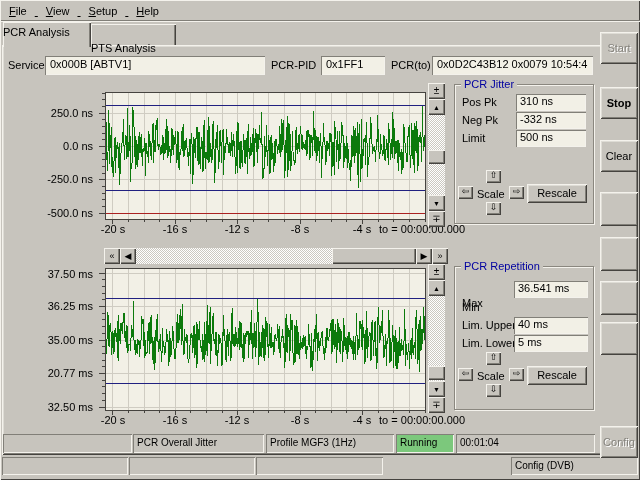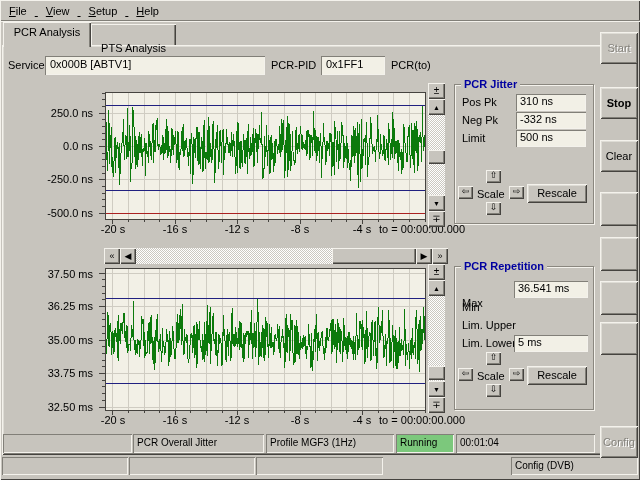--- a/index.html
+++ b/index.html
@@ -14,21 +14,21 @@
     box-shadow:inset 1px 1px 0 var(--hi), inset -1px -1px 0 var(--dk),
                inset 2px 2px 0 #dedcd5, inset -2px -2px 0 var(--lo);}
   .sunken{background:var(--fld);
     box-shadow:inset 1px 1px 0 var(--lo), inset -1px -1px 0 var(--hi);}
   
   #menubar{position:absolute;left:1px;top:1px;width:640px;height:20px;line-height:20px;
     border-bottom:1px solid var(--lo);box-shadow:0 1px 0 var(--hi);text-decoration:underline;} 
   .menu-item{display:inline-block;padding:0 8px;height:20px;cursor:default}
   .menu-item::first-letter{text-decoration:underline}
   
-  .tab{position:absolute;text-align:center;background:var(--face);
+  .tab{position:absolute;background:var(--face);
     box-shadow:inset 1px 1px 0 var(--hi), inset -1px 0 0 var(--dk), inset -2px 0 0 var(--lo);}
   
   .field{position:absolute;height:19px;line-height:17px;padding-left:5px;white-space:nowrap;overflow:hidden}
   .lbl{position:absolute;white-space:nowrap}
   
   .chart-host{position:absolute}
   .ylab{position:absolute;left:-68px;width:64px;text-align:right;font-size:11px;white-space:nowrap}
   .xlab{position:absolute;width:48px;text-align:center;font-size:11px;white-space:nowrap}
   .xlab.end{width:170px;text-align:right}
   
@@ -40,21 +40,21 @@
   .hscroll .sbtn{width:16px;height:16px;font-size:9px}
   .glyph-pm{font-size:10px;line-height:8px}
   .strack{flex:1 1 auto;position:relative;
     background:repeating-conic-gradient(#ffffff 0% 25%, #cbc8c0 0% 50%) 0 0 / 2px 2px;}
   .sthumb{position:absolute;background:var(--face);
     box-shadow:inset 1px 1px 0 var(--hi), inset -1px -1px 0 var(--dk), inset -2px -2px 0 var(--lo);}
   .vscroll .sthumb{left:0;width:17px;height:14px}
   .hscroll .sthumb{top:0;height:16px}
   
   .group{position:absolute;border:1px solid #8a877f;box-shadow:1px 1px 0 var(--hi), inset 1px 1px 0 var(--hi);}
-  .gtitle{position:absolute;background:var(--face);padding:0 3px;color:#0000a0;font-weight:bold;white-space:nowrap}
+  .gtitle{position:absolute;background:var(--face);padding:0 3px;color:#0000a0;font-weight:normal;white-space:nowrap}
   .grow-lbl{position:absolute;white-space:nowrap}
   .gfield{position:absolute;height:17px;line-height:15px;padding-left:4px;white-space:nowrap;overflow:hidden}
   .arrow-btn{position:absolute;width:15px;height:13px;font-size:9px;line-height:11px;text-align:center;
     background:var(--face);box-shadow:inset 1px 1px 0 var(--hi), inset -1px -1px 0 var(--dk), inset -2px -2px 0 var(--lo);}
   
   .btn{position:absolute;text-align:center;cursor:default;
     background:var(--face);box-shadow:inset 1px 1px 0 var(--hi), inset -1px -1px 0 var(--dk),
     inset 2px 2px 0 #dedcd5, inset -2px -2px 0 var(--lo);}
   .btn.disabled{color:#84827c;text-shadow:1px 1px 0 #fff}
   .side-btn{left:600px;width:38px;height:32px;line-height:32px}
@@ -77,20 +77,21 @@
   <div class="abs raised" style="left:2px;top:45px;width:636px;height:410px"></div>
 
   <div class="tab" style="left:3px;top:22px;width:88px;height:25px;padding-top:4px;z-index:3">PCR Analysis</div>
   <div class="tab" style="left:91px;top:24px;width:85px;height:21px;padding-top:18px;z-index:2">PTS Analysis</div>
 
   <span class="lbl" style="left:8px;top:59px">Service</span>
   <div class="field sunken" style="left:45px;top:56px;width:220px">0x000B [ABTV1]</div>
   <span class="lbl" style="left:271px;top:59px">PCR-PID</span>
   <div class="field sunken" style="left:321px;top:56px;width:64px">0x1FF1</div>
   <span class="lbl" style="left:391px;top:59px">PCR(to)</span>
+  <div class="field sunken" style="left:432px;top:56px;width:161px">0x0D2C43B12 0x0079 10:54:4</div>
 
   <div class="chart-host" style="left:97px;top:92px;width:330px;height:140px">
       <svg width="330" height="136" style="position:absolute;left:0;top:0;overflow:visible" shape-rendering="crispEdges">
         <rect x="8" y="0" width="320" height="127" fill="#f2f0e6"></rect>
         <line x1="15" y1="0" x2="15" y2="127" stroke="#cfccc2" stroke-width="1"></line>
         <line x1="31" y1="0" x2="31" y2="127" stroke="#cfccc2" stroke-width="1"></line>
         <line x1="47" y1="0" x2="47" y2="127" stroke="#cfccc2" stroke-width="1"></line>
         <line x1="62" y1="0" x2="62" y2="127" stroke="#cfccc2" stroke-width="1"></line>
         <line x1="78" y1="0" x2="78" y2="127" stroke="#cfccc2" stroke-width="1"></line>
         <line x1="93" y1="0" x2="93" y2="127" stroke="#cfccc2" stroke-width="1"></line>
@@ -277,21 +278,21 @@
         <line x1="281" y1="142" x2="281" y2="145" stroke="#45433f" stroke-width="1"></line>
         <line x1="296" y1="142" x2="296" y2="145" stroke="#45433f" stroke-width="1"></line>
         <line x1="312" y1="142" x2="312" y2="145" stroke="#45433f" stroke-width="1"></line>
         <line x1="328" y1="142" x2="328" y2="145" stroke="#45433f" stroke-width="1"></line>
         <polyline points="8.0,68.1 8.6,74.4 9.2,70.8 9.8,85.5 10.4,43.8 11.0,46.7 11.6,73.5 12.2,79.3 12.7,59.7 13.3,55.3 13.9,58.7 14.5,86.5 15.1,79.4 15.7,63.0 16.3,66.6 16.9,86.1 17.5,77.0 18.1,59.8 18.7,64.3 19.3,73.7 19.9,65.5 20.5,90.0 21.1,47.5 21.7,93.1 22.2,62.3 22.8,60.9 23.4,75.6 24.0,55.4 24.6,57.7 25.2,65.9 25.8,55.1 26.4,53.3 27.0,44.7 27.6,61.9 28.2,73.5 28.8,62.8 29.4,79.7 30.0,57.3 30.6,84.9 31.2,81.5 31.7,76.8 32.3,76.4 32.9,75.9 33.5,82.9 34.1,67.9 34.7,57.4 35.3,68.8 35.9,68.0 36.5,33.4 37.1,78.8 37.7,82.1 38.3,71.6 38.9,86.9 39.5,75.6 40.1,85.9 40.7,71.2 41.2,75.3 41.8,71.6 42.4,88.5 43.0,72.7 43.6,81.4 44.2,68.8 44.8,48.4 45.4,56.0 46.0,53.4 46.6,51.4 47.2,89.6 47.8,63.9 48.4,87.6 49.0,85.1 49.6,85.2 50.2,84.4 50.7,63.1 51.3,72.9 51.9,55.3 52.5,86.0 53.1,49.5 53.7,75.8 54.3,47.0 54.9,75.0 55.5,69.1 56.1,95.6 56.7,76.5 57.3,69.3 57.9,102.3 58.5,61.6 59.1,72.7 59.7,59.6 60.2,45.8 60.8,68.1 61.4,83.6 62.0,75.4 62.6,81.1 63.2,66.4 63.8,76.7 64.4,94.0 65.0,86.0 65.6,59.9 66.2,78.9 66.8,74.2 67.4,86.4 68.0,85.2 68.6,76.9 69.2,73.0 69.7,61.2 70.3,73.6 70.9,66.3 71.5,97.8 72.1,93.4 72.7,62.8 73.3,77.1 73.9,89.1 74.5,75.5 75.1,72.8 75.7,58.0 76.3,67.1 76.9,79.7 77.5,89.1 78.1,90.9 78.6,83.2 79.2,78.0 79.8,59.2 80.4,46.0 81.0,74.7 81.6,73.4 82.2,47.2 82.8,71.9 83.4,41.5 84.0,54.0 84.6,76.5 85.2,35.9 85.8,66.7 86.4,83.5 87.0,86.7 87.6,61.2 88.1,72.8 88.7,72.6 89.3,66.1 89.9,75.3 90.5,67.5 91.1,95.3 91.7,91.3 92.3,90.8 92.9,77.5 93.5,73.2 94.1,65.0 94.7,69.6 95.3,66.7 95.9,85.0 96.5,59.0 97.1,57.4 97.6,89.5 98.2,85.2 98.8,66.0 99.4,100.2 100.0,53.9 100.6,95.8 101.2,60.8 101.8,68.7 102.4,53.2 103.0,72.0 103.6,79.6 104.2,79.6 104.8,84.3 105.4,65.6 106.0,91.5 106.6,71.6 107.1,93.7 107.7,54.2 108.3,86.8 108.9,69.6 109.5,53.0 110.1,88.2 110.7,36.7 111.3,74.4 111.9,74.4 112.5,76.1 113.1,39.1 113.7,96.3 114.3,71.3 114.9,66.6 115.5,61.4 116.1,45.1 116.6,71.4 117.2,73.1 117.8,75.7 118.4,64.2 119.0,86.6 119.6,64.0 120.2,97.8 120.8,82.1 121.4,84.7 122.0,66.4 122.6,75.5 123.2,71.1 123.8,70.9 124.4,81.6 125.0,98.0 125.6,64.1 126.1,67.9 126.7,47.5 127.3,73.0 127.9,71.7 128.5,81.2 129.1,93.5 129.7,67.0 130.3,79.0 130.9,60.7 131.5,87.6 132.1,66.1 132.7,64.0 133.3,82.4 133.9,93.3 134.5,77.1 135.1,40.4 135.6,71.9 136.2,78.1 136.8,65.7 137.4,67.4 138.0,78.8 138.6,59.0 139.2,75.5 139.8,64.2 140.4,78.9 141.0,74.3 141.6,75.3 142.2,53.4 142.8,81.9 143.4,73.3 144.0,53.9 144.5,80.3 145.1,76.4 145.7,89.7 146.3,65.3 146.9,94.3 147.5,80.1 148.1,64.9 148.7,76.0 149.3,62.6 149.9,66.9 150.5,66.3 151.1,62.7 151.7,89.9 152.3,64.6 152.9,76.3 153.5,53.8 154.0,67.8 154.6,41.8 155.2,91.1 155.8,65.6 156.4,66.0 157.0,80.3 157.6,55.2 158.2,66.6 158.8,89.0 159.4,64.1 160.0,54.3 160.6,30.9 161.2,50.6 161.8,96.6 162.4,63.6 163.0,88.7 163.5,74.2 164.1,88.5 164.7,64.5 165.3,79.6 165.9,56.9 166.5,73.0 167.1,92.9 167.7,61.2 168.3,86.8 168.9,49.4 169.5,69.4 170.1,54.9 170.7,67.9 171.3,90.1 171.9,81.2 172.5,55.8 173.0,78.1 173.6,79.5 174.2,59.1 174.8,80.1 175.4,76.4 176.0,74.2 176.6,86.7 177.2,82.6 177.8,67.0 178.4,66.9 179.0,70.6 179.6,72.9 180.2,68.2 180.8,56.0 181.4,71.3 182.0,81.4 182.5,58.2 183.1,89.5 183.7,80.3 184.3,67.8 184.9,72.6 185.5,61.0 186.1,69.3 186.7,79.5 187.3,75.5 187.9,99.9 188.5,69.1 189.1,46.2 189.7,83.9 190.3,84.4 190.9,57.3 191.5,68.8 192.0,60.7 192.6,93.2 193.2,78.3 193.8,46.4 194.4,61.5 195.0,51.7 195.6,56.1 196.2,97.2 196.8,89.6 197.4,94.9 198.0,56.8 198.6,93.6 199.2,82.6 199.8,52.2 200.4,69.7 200.9,85.5 201.5,64.5 202.1,90.7 202.7,81.9 203.3,68.2 203.9,81.7 204.5,74.2 205.1,80.8 205.7,73.0 206.3,67.1 206.9,78.7 207.5,78.5 208.1,67.6 208.7,80.4 209.3,91.3 209.9,78.1 210.4,82.0 211.0,78.2 211.6,56.3 212.2,70.2 212.8,75.6 213.4,84.0 214.0,100.0 214.6,64.6 215.2,91.2 215.8,103.1 216.4,70.8 217.0,74.2 217.6,68.6 218.2,57.1 218.8,84.2 219.4,45.6 219.9,57.6 220.5,93.0 221.1,77.8 221.7,64.1 222.3,82.5 222.9,73.3 223.5,77.6 224.1,69.0 224.7,64.8 225.3,63.3 225.9,76.1 226.5,84.9 227.1,86.5 227.7,91.8 228.3,69.0 228.9,84.8 229.4,63.7 230.0,60.2 230.6,69.5 231.2,72.9 231.8,70.8 232.4,66.9 233.0,60.9 233.6,63.3 234.2,52.1 234.8,84.4 235.4,83.4 236.0,50.7 236.6,66.7 237.2,81.3 237.8,62.2 238.4,78.6 238.9,55.6 239.5,94.5 240.1,80.4 240.7,50.6 241.3,74.9 241.9,55.1 242.5,72.4 243.1,85.6 243.7,62.3 244.3,63.1 244.9,68.6 245.5,93.7 246.1,82.7 246.7,50.1 247.3,63.4 247.9,76.7 248.4,81.8 249.0,69.5 249.6,85.5 250.2,68.2 250.8,90.5 251.4,72.9 252.0,63.6 252.6,70.0 253.2,79.2 253.8,70.4 254.4,76.1 255.0,80.5 255.6,72.9 256.2,91.8 256.8,67.9 257.4,85.6 257.9,82.2 258.5,91.9 259.1,63.9 259.7,44.7 260.3,87.2 260.9,84.2 261.5,70.9 262.1,80.0 262.7,53.7 263.3,53.3 263.9,56.3 264.5,79.1 265.1,52.4 265.7,81.9 266.3,59.3 266.8,64.9 267.4,67.5 268.0,95.5 268.6,61.9 269.2,80.9 269.8,42.9 270.4,89.8 271.0,78.9 271.6,71.0 272.2,66.7 272.8,64.6 273.4,66.9 274.0,92.7 274.6,59.8 275.2,51.8 275.8,61.4 276.3,87.8 276.9,77.3 277.5,63.4 278.1,52.6 278.7,71.8 279.3,101.1 279.9,80.3 280.5,94.7 281.1,41.0 281.7,39.3 282.3,72.9 282.9,74.7 283.5,59.4 284.1,57.9 284.7,64.6 285.3,42.2 285.8,63.8 286.4,75.4 287.0,89.9 287.6,77.4 288.2,80.9 288.8,66.4 289.4,98.4 290.0,73.3 290.6,76.4 291.2,67.2 291.8,41.8 292.4,70.5 293.0,95.0 293.6,69.9 294.2,93.4 294.8,85.5 295.3,58.0 295.9,59.0 296.5,100.3 297.1,75.8 297.7,67.8 298.3,97.5 298.9,61.8 299.5,99.9 300.1,101.4 300.7,74.2 301.3,73.7 301.9,94.9 302.5,59.2 303.1,78.1 303.7,88.3 304.3,71.1 304.8,81.9 305.4,81.4 306.0,77.1 306.6,87.2 307.2,66.1 307.8,41.1 308.4,97.9 309.0,82.9 309.6,76.0 310.2,92.2 310.8,89.7 311.4,74.6 312.0,82.6 312.6,100.9 313.2,80.5 313.8,73.8 314.3,70.0 314.9,90.7 315.5,59.7 316.1,87.0 316.7,79.5 317.3,74.4 317.9,77.8 318.5,90.5 319.1,41.8 319.7,60.4 320.3,61.9 320.9,96.0 321.5,75.0 322.1,52.1 322.7,104.1 323.3,48.3 323.8,83.1 324.4,80.9 325.0,60.9 325.6,75.8 326.2,61.0 326.8,39.5 327.4,63.8 328.0,71.9 " fill="none" stroke="#0c7a0c" stroke-width="1"></polyline>
         <rect x="8" y="0" width="320" height="142" fill="none" stroke="#45433f"></rect>
       </svg>
       <div class="ylab" style="top:0px">37.50 ms</div>
       <div class="ylab" style="top:32px">36.25 ms</div>
       <div class="ylab" style="top:66px">35.00 ms</div>
-      <div class="ylab" style="top:99px">33.75 ms</div>
+      <div class="ylab" style="top:99px">20.77 ms</div>
       <div class="ylab" style="top:133px">32.50 ms</div>
       <div class="xlab" style="left:-8px;top:146px">-20 s</div>
       <div class="xlab" style="left:54px;top:146px">-16 s</div>
       <div class="xlab" style="left:116px;top:146px">-12 s</div>
       <div class="xlab" style="left:179px;top:146px">-8 s</div>
       <div class="xlab" style="left:241px;top:146px">-4 s</div>
       <div class="xlab end" style="left:198px;top:146px">to = 00:00:00.000</div>
     </div>
 
   <div class="abs vscroll" style="left:428px;top:264px;height:149px">
@@ -327,20 +328,21 @@
   <div class="arrow-btn" style="left:509px;top:186px"><span>⇨</span></div>
   <div class="arrow-btn" style="left:486px;top:202px"><span>⇩</span></div>
   <div class="btn" style="left:527px;top:184px;width:60px;height:19px;line-height:19px">Rescale</div>
 
   <div class="group" style="left:454px;top:266px;width:140px;height:144px"></div>
   <span class="gtitle" style="left:461px;top:260px">PCR Repetition</span>
   <span class="grow-lbl" style="left:462px;top:297px">Max</span>
   <div class="gfield sunken" style="left:514px;top:281px;width:74px">36.541 ms</div>
   <span class="grow-lbl" style="left:462px;top:301px">Min</span>
   <span class="grow-lbl" style="left:462px;top:319px">Lim. Upper</span>
+  <div class="gfield sunken" style="left:514px;top:317px;width:74px">40 ms</div>
   <span class="grow-lbl" style="left:462px;top:337px">Lim. Lower</span>
   <div class="gfield sunken" style="left:514px;top:335px;width:74px">5 ms</div>
 
   <div class="arrow-btn" style="left:486px;top:352px"><span>⇧</span></div>
   <div class="arrow-btn" style="left:458px;top:368px"><span>⇦</span></div>
   <span class="grow-lbl" style="left:477px;top:370px">Scale</span>
   <div class="arrow-btn" style="left:509px;top:368px"><span>⇨</span></div>
   <div class="arrow-btn" style="left:486px;top:384px"><span>⇩</span></div>
   <div class="btn" style="left:527px;top:366px;width:60px;height:19px;line-height:19px">Rescale</div>
 

